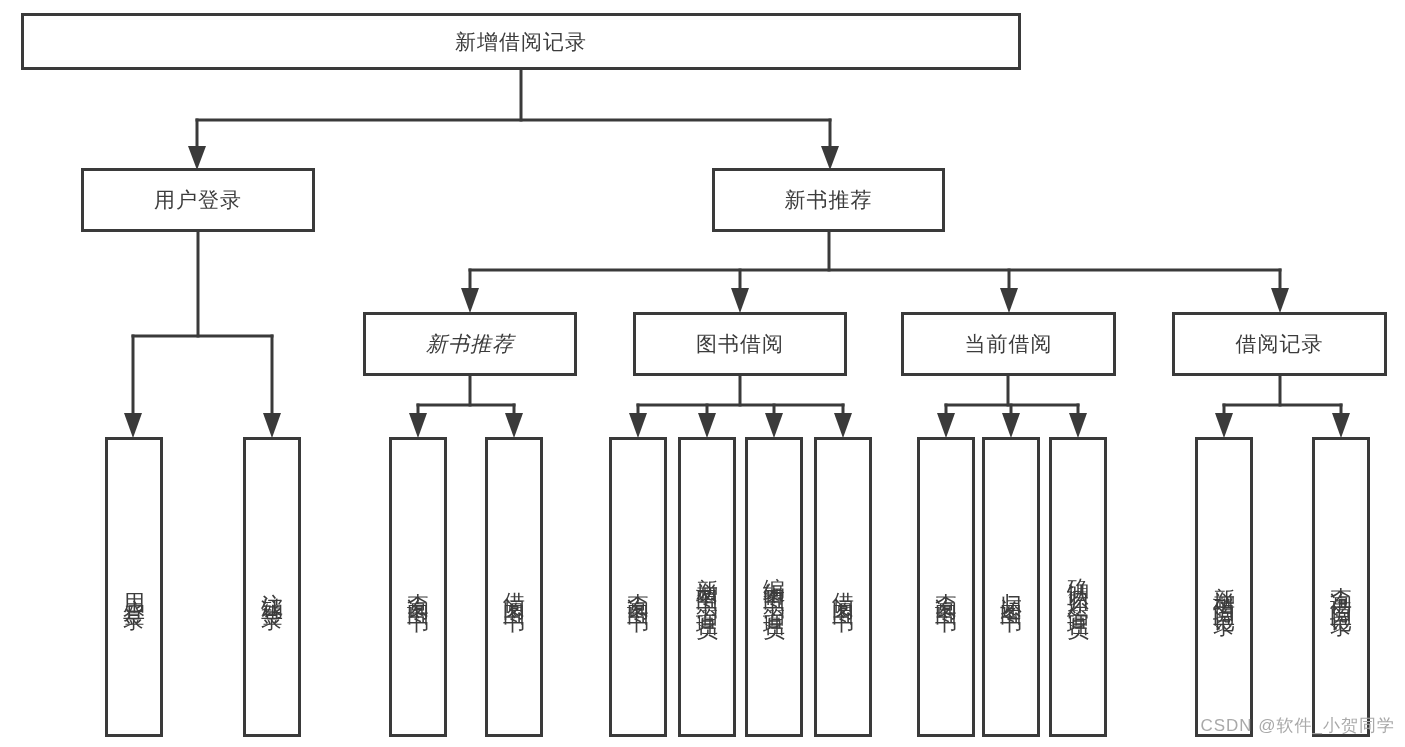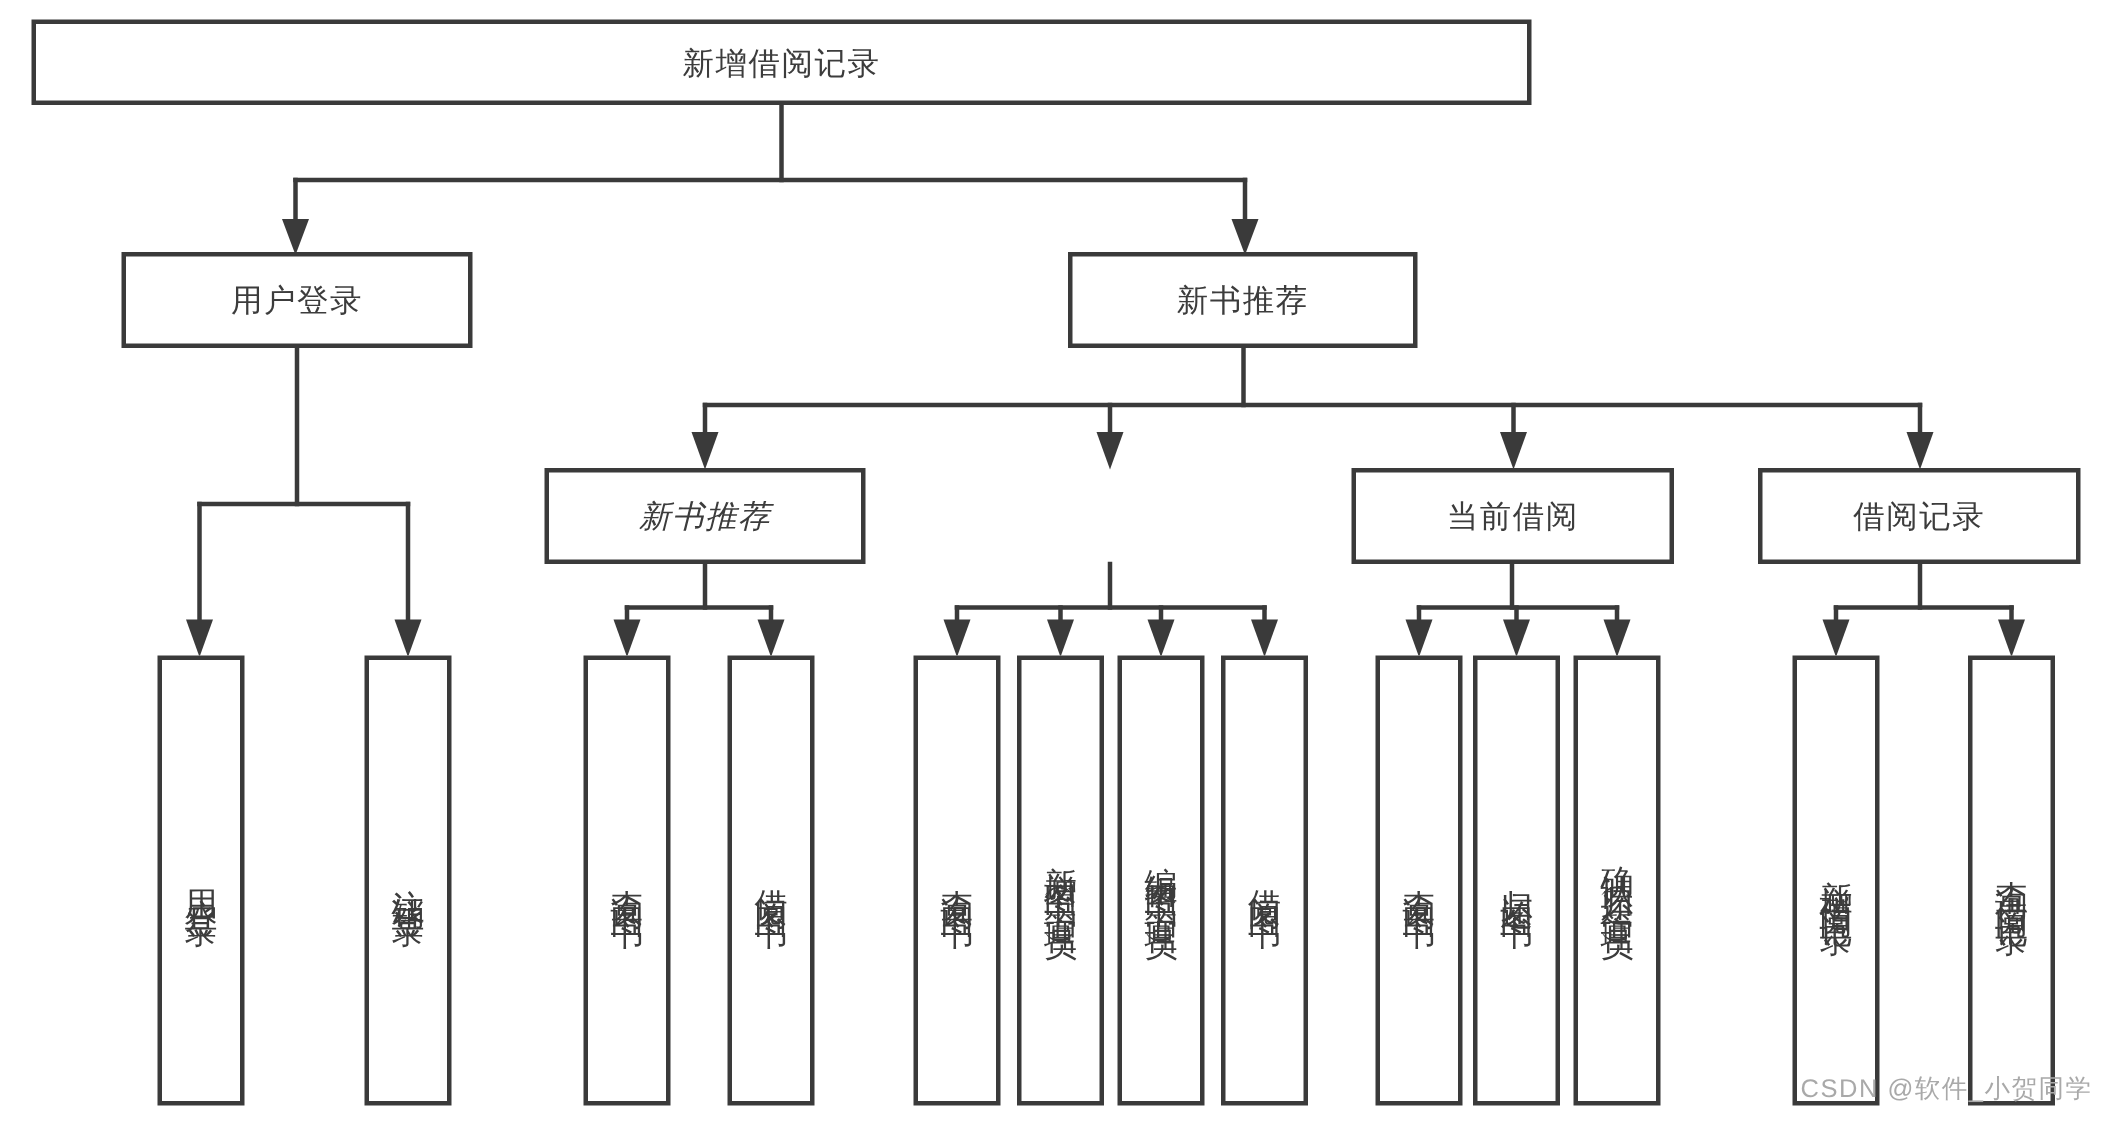--- a/index.html
+++ b/index.html
@@ -142,20 +142,23 @@
   <div class="hbox" style="left:81px; top:168px; width:234px; height:64px;">
     <span class="label">用户登录</span>
   </div>
   <div class="hbox" style="left:712px; top:168px; width:233px; height:64px;">
     <span class="label">新书推荐</span>
   </div>
 
   <div class="hbox" style="left:363px; top:312px; width:214px; height:64px;font-style:italic;">
     <span class="label">新书推荐</span>
   </div>
+  <div class="hbox" style="left:633px; top:312px; width:214px; height:64px;">
+    <span class="label">图书借阅</span>
+  </div>
   <div class="hbox" style="left:901px; top:312px; width:215px; height:64px;">
     <span class="label">当前借阅</span>
   </div>
   <div class="hbox" style="left:1172px; top:312px; width:215px; height:64px;">
     <span class="label">借阅记录</span>
   </div>
 
   <div class="vbox" style="left:105px;">
     <span class="vlabel">用户登录</span>
   </div>

